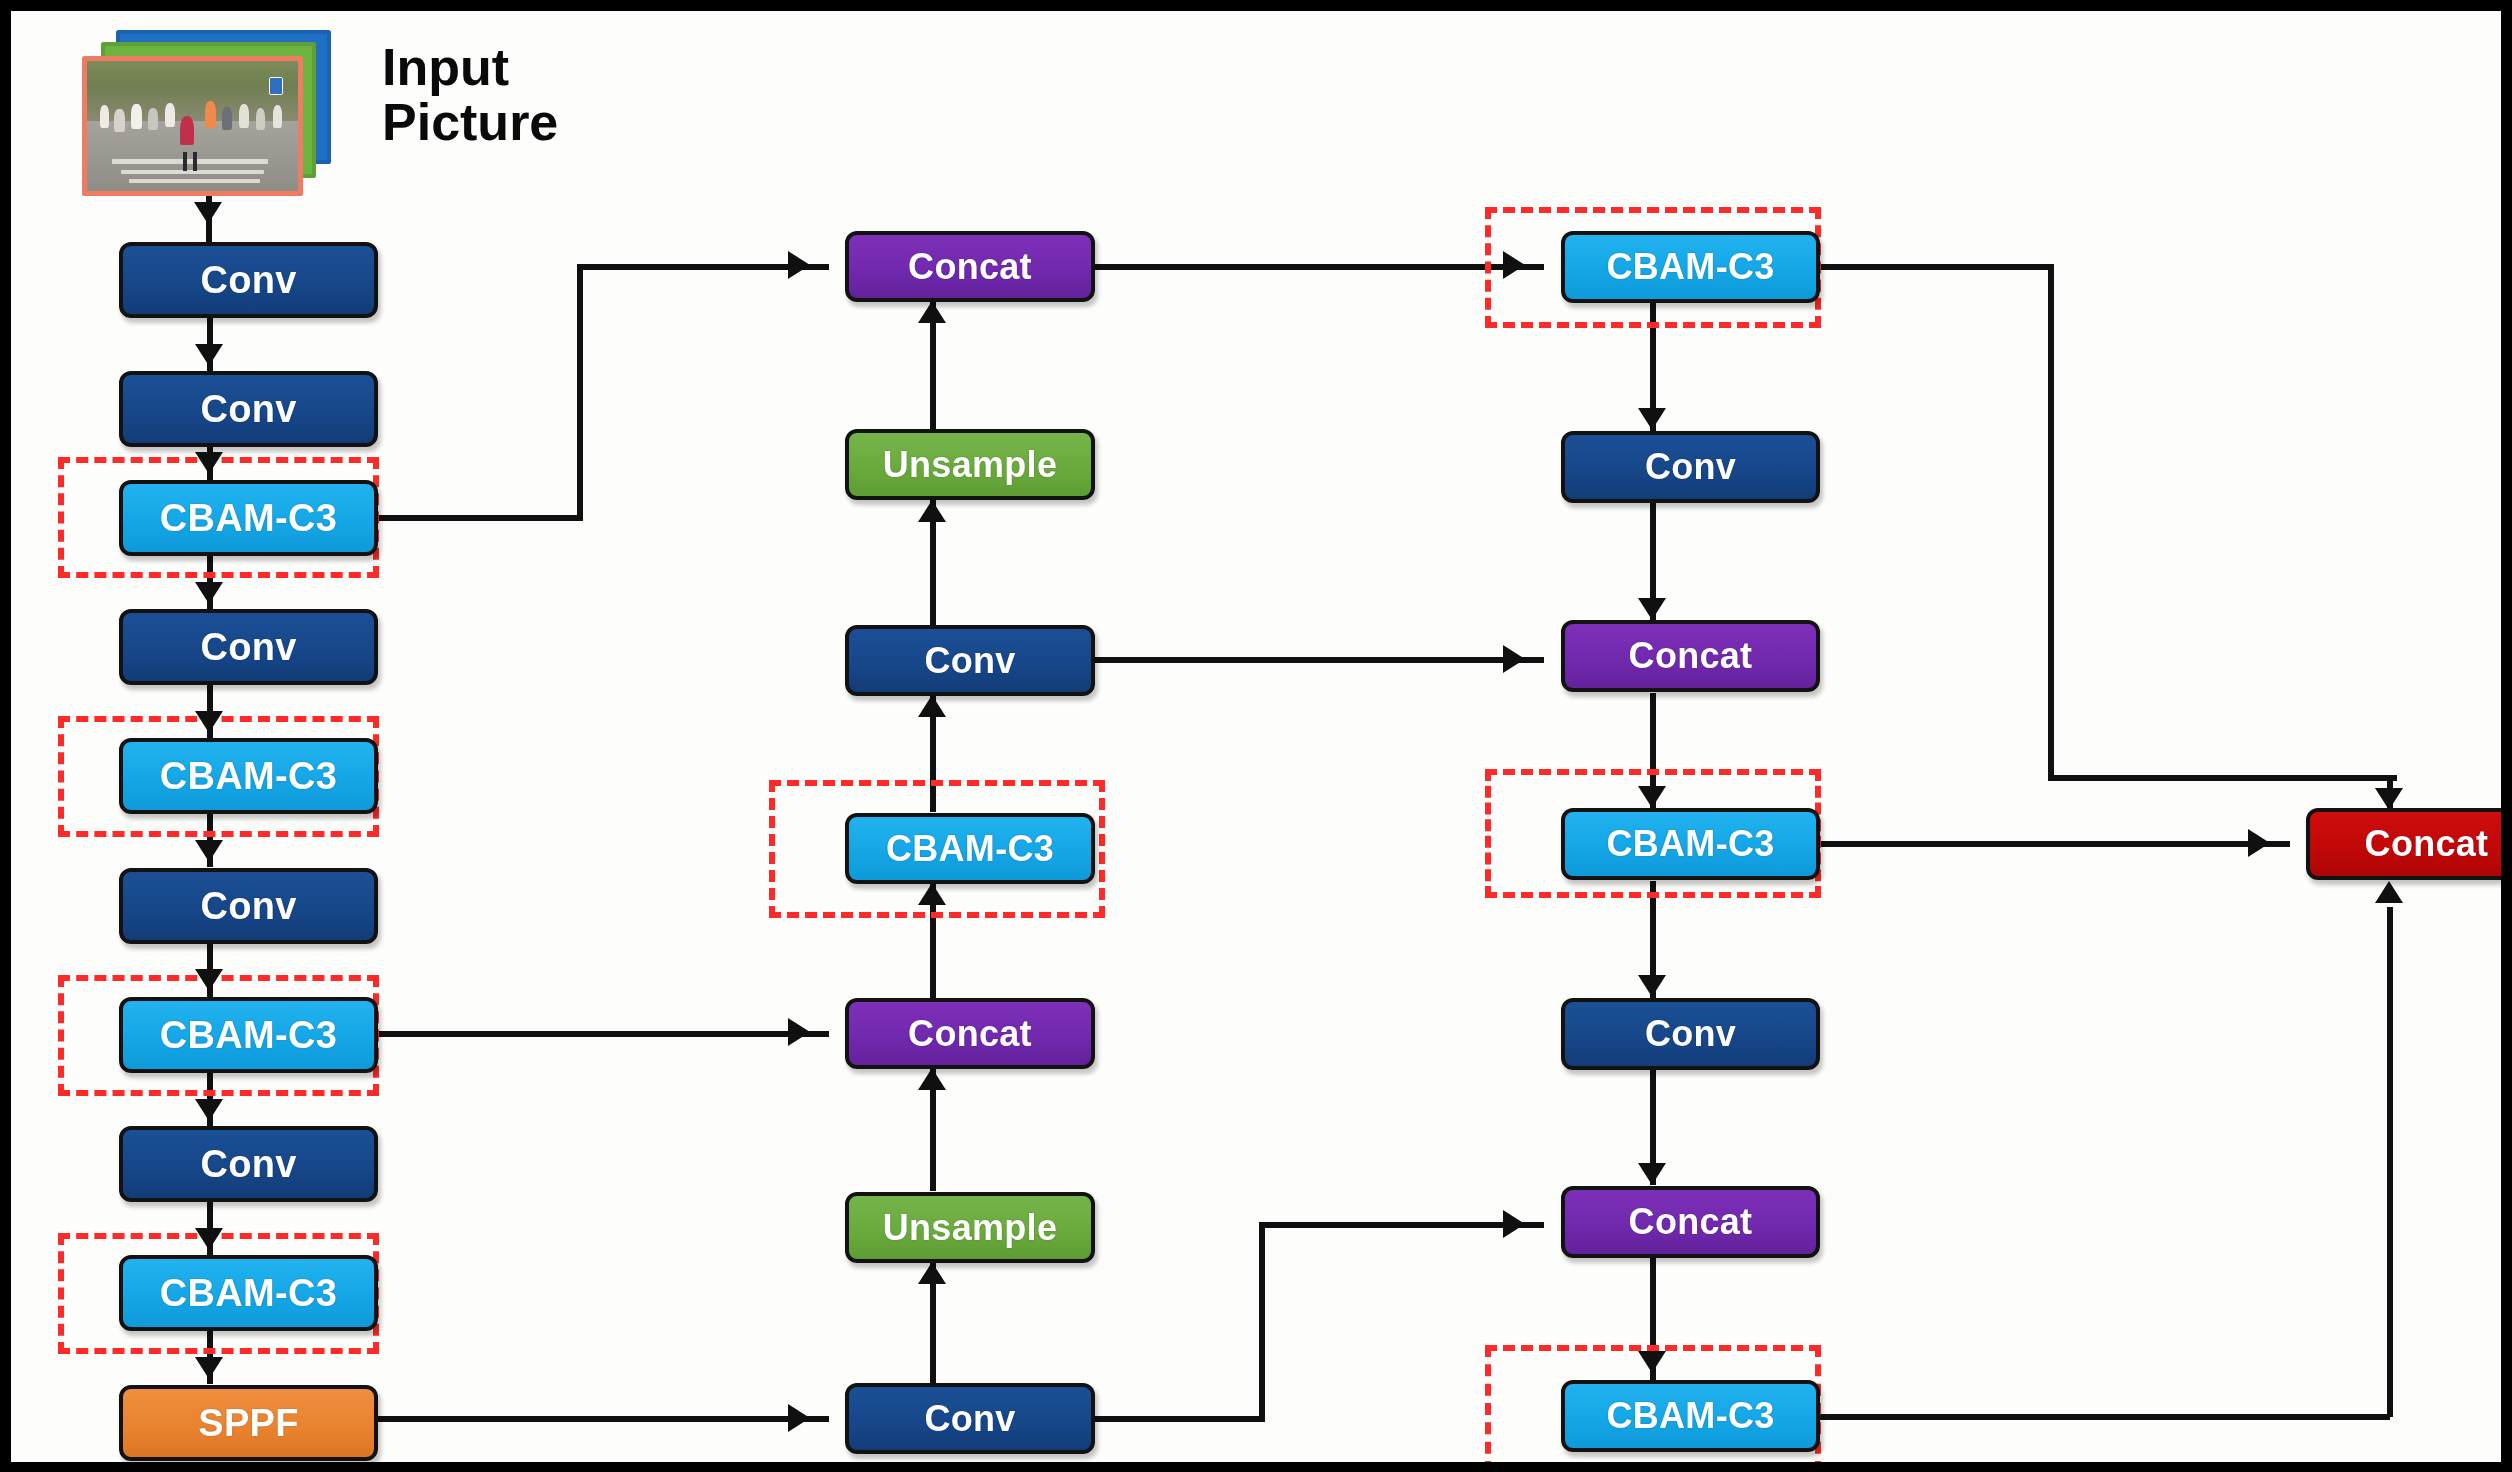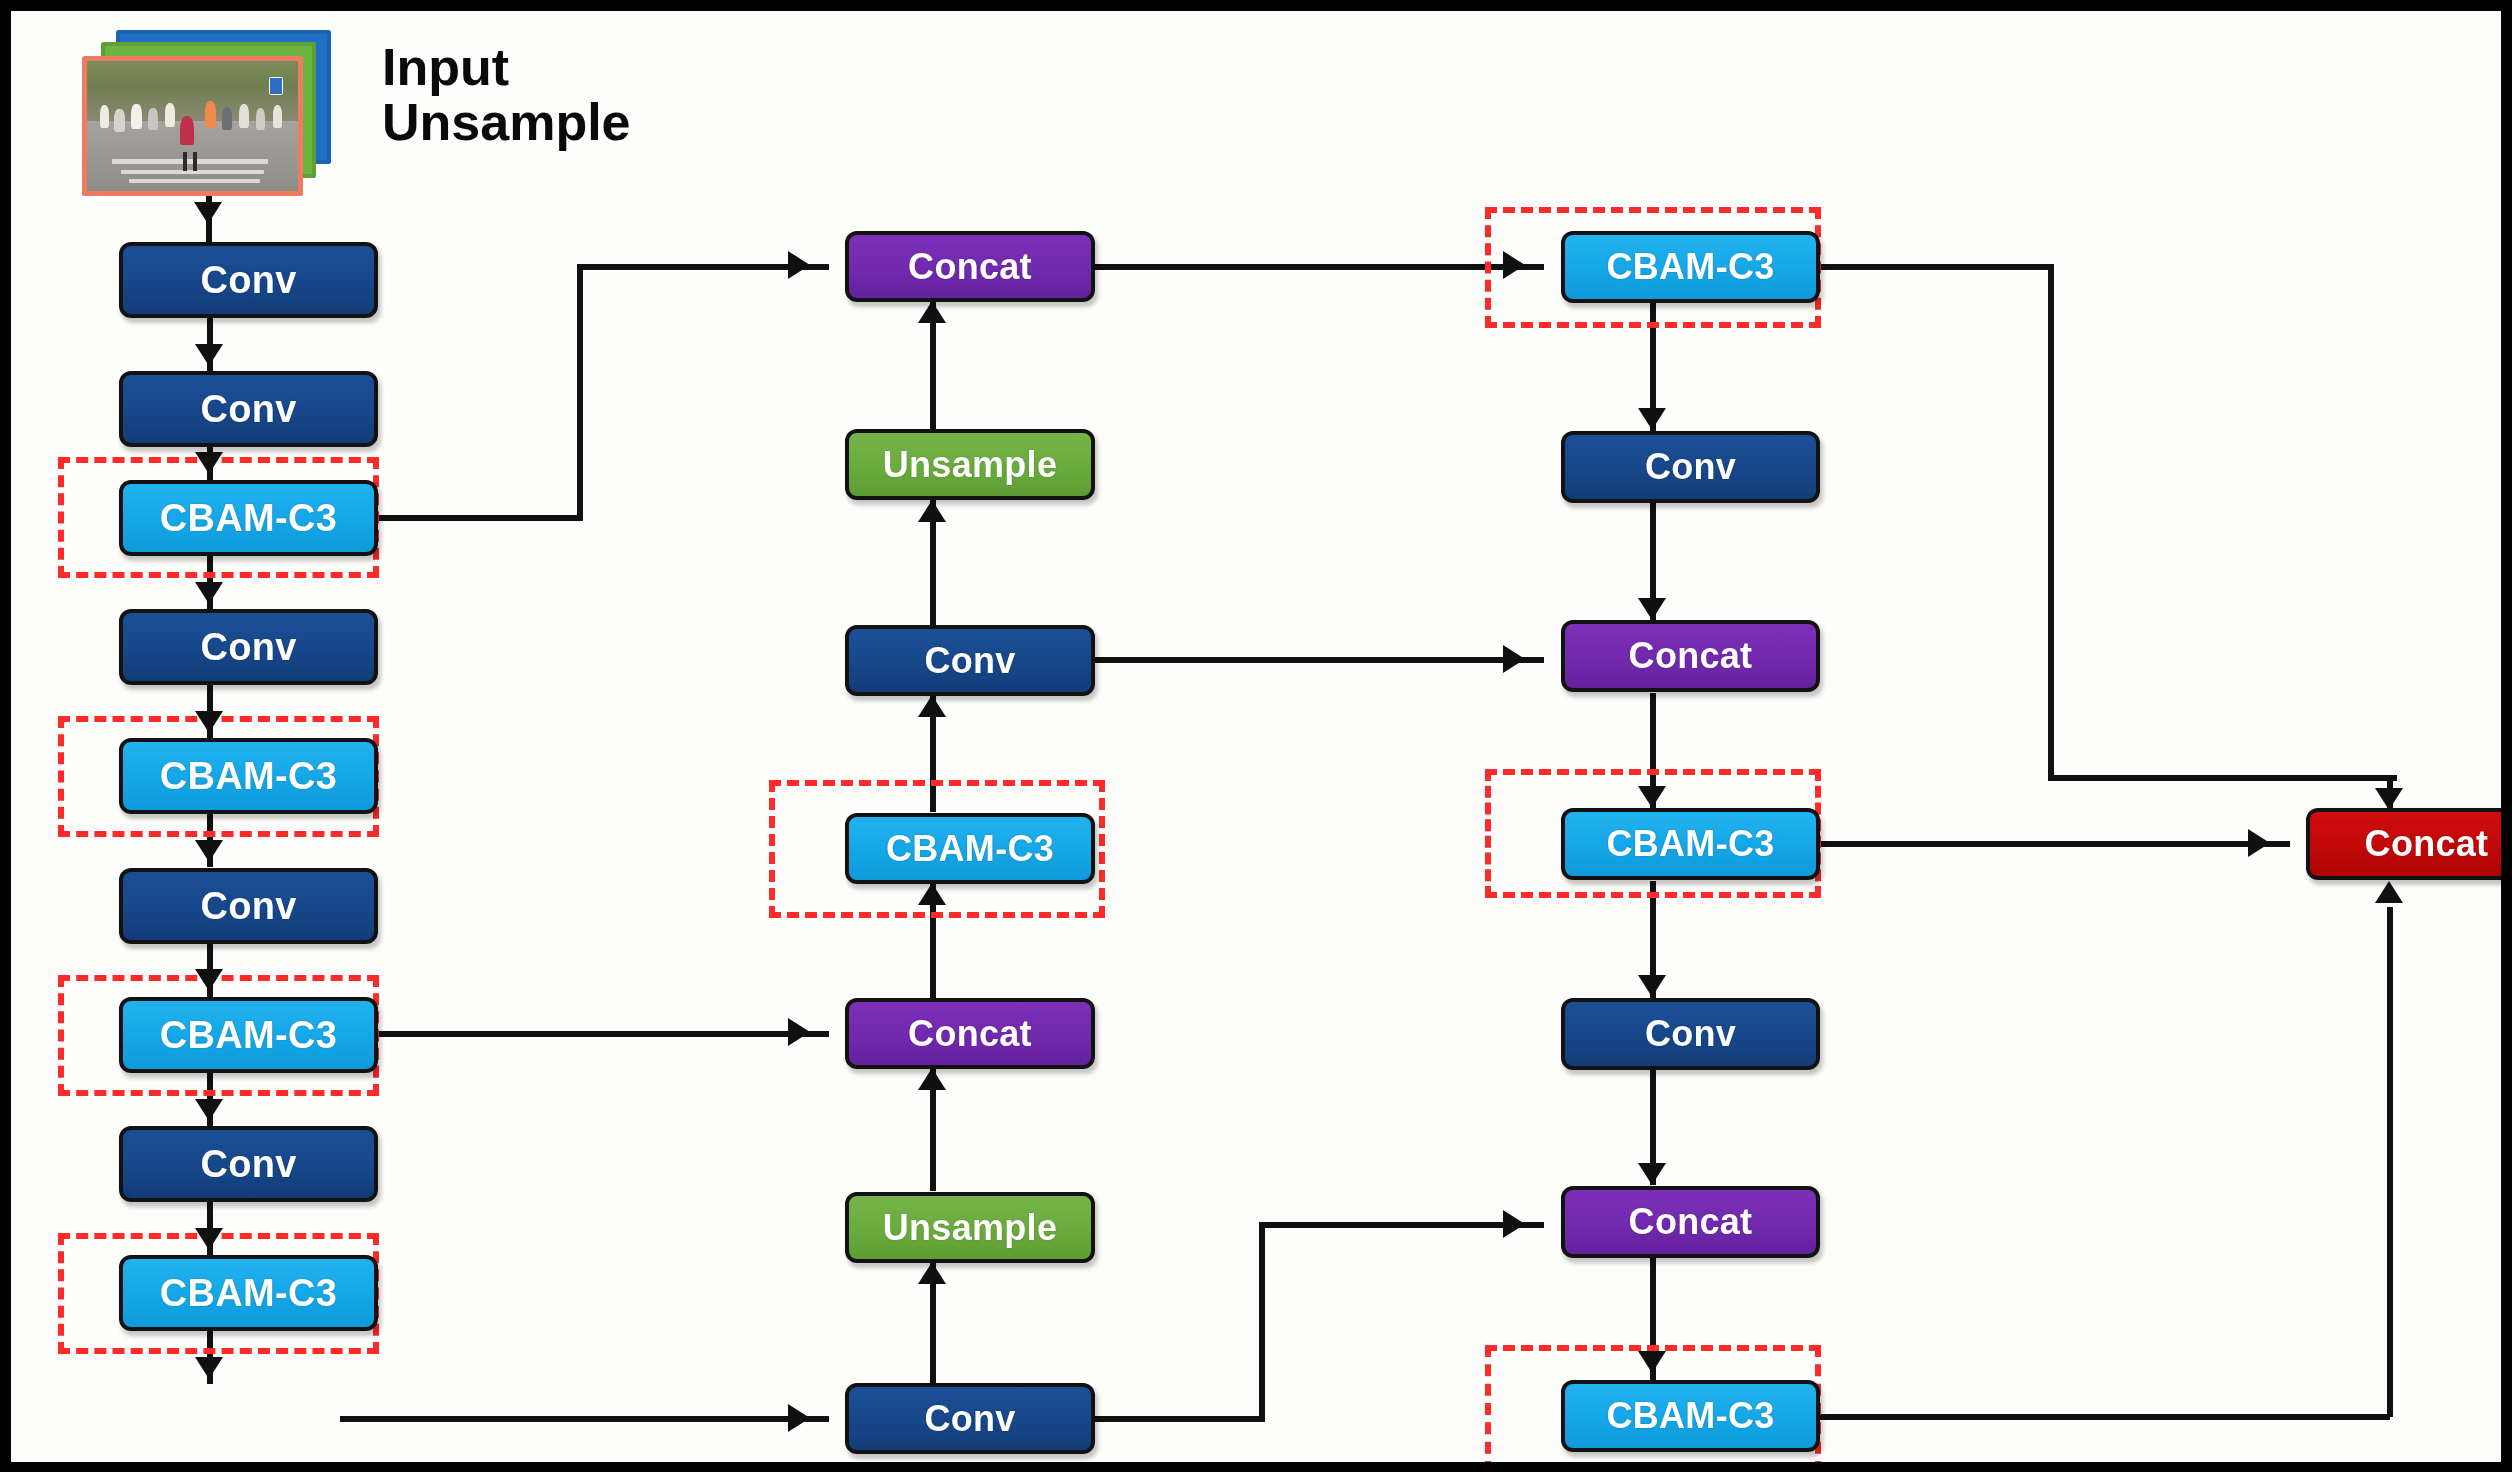--- a/index.html
+++ b/index.html
@@ -123,39 +123,40 @@
         <div class="sign" style="right:7%;top:12%;width:12px;height:16.4px;"></div>
 
         <div class="walker" style="left:44%;top:42%;width:13.8px;height:29px;"></div>
         <div class="walkerleg" style="left:45.5%;top:70%;width:4.3px;height:19px;"></div>
         <div class="walkerleg" style="left:50%;top:70%;width:4.3px;height:19px;"></div>
       </div>
     </div>
   </div>
 
   <div id="inputlabel" style="left:371px;top:29px;font-size:52px;">Input
-Unsample</div>
+Picture</div>
 
   <div class="ln lnv" style="left:195px;top:169px;height:62px;"></div>
   <div class="arw down" style="left:183px;top:191px;"></div>
 
   <div class="dash" style="left:47px;top:446px;width:321px;height:121px;"></div>
   <div class="dash" style="left:47px;top:705px;width:321px;height:121px;"></div>
   <div class="dash" style="left:47px;top:964px;width:321px;height:121px;"></div>
   <div class="dash" style="left:47px;top:1222px;width:321px;height:121px;"></div>
 
   <div class="blk conv" style="left:71px;top:231px;width:259px;height:76px;font-size:38px;">Conv</div>
   <div class="blk conv" style="left:71px;top:360px;width:259px;height:76px;font-size:38px;">Conv</div>
   <div class="blk cbam" style="left:71px;top:469px;width:259px;height:76px;font-size:38px;">CBAM-C3</div>
   <div class="blk conv" style="left:71px;top:598px;width:259px;height:76px;font-size:38px;">Conv</div>
   <div class="blk cbam" style="left:71px;top:727px;width:259px;height:76px;font-size:38px;">CBAM-C3</div>
   <div class="blk conv" style="left:71px;top:857px;width:259px;height:76px;font-size:38px;">Conv</div>
   <div class="blk cbam" style="left:71px;top:986px;width:259px;height:76px;font-size:38px;">CBAM-C3</div>
   <div class="blk conv" style="left:71px;top:1115px;width:259px;height:76px;font-size:38px;">Conv</div>
   <div class="blk cbam" style="left:71px;top:1244px;width:259px;height:76px;font-size:38px;">CBAM-C3</div>
+  <div class="blk sppf" style="left:71px;top:1374px;width:259px;height:76px;font-size:38px;">SPPF</div>
 
   <div class="ln lnv" style="left:196px;top:307px;height:53px;"></div>
   <div class="arw down" style="left:184px;top:333px;"></div>
   <div class="ln lnv" style="left:196px;top:436px;height:33px;"></div>
   <div class="arw down" style="left:184px;top:441px;"></div>
   <div class="ln lnv" style="left:196px;top:545px;height:53px;"></div>
   <div class="arw down" style="left:184px;top:571px;"></div>
   <div class="ln lnv" style="left:196px;top:674px;height:53px;"></div>
   <div class="arw down" style="left:184px;top:700px;"></div>
   <div class="ln lnv" style="left:196px;top:803px;height:53px;"></div>

